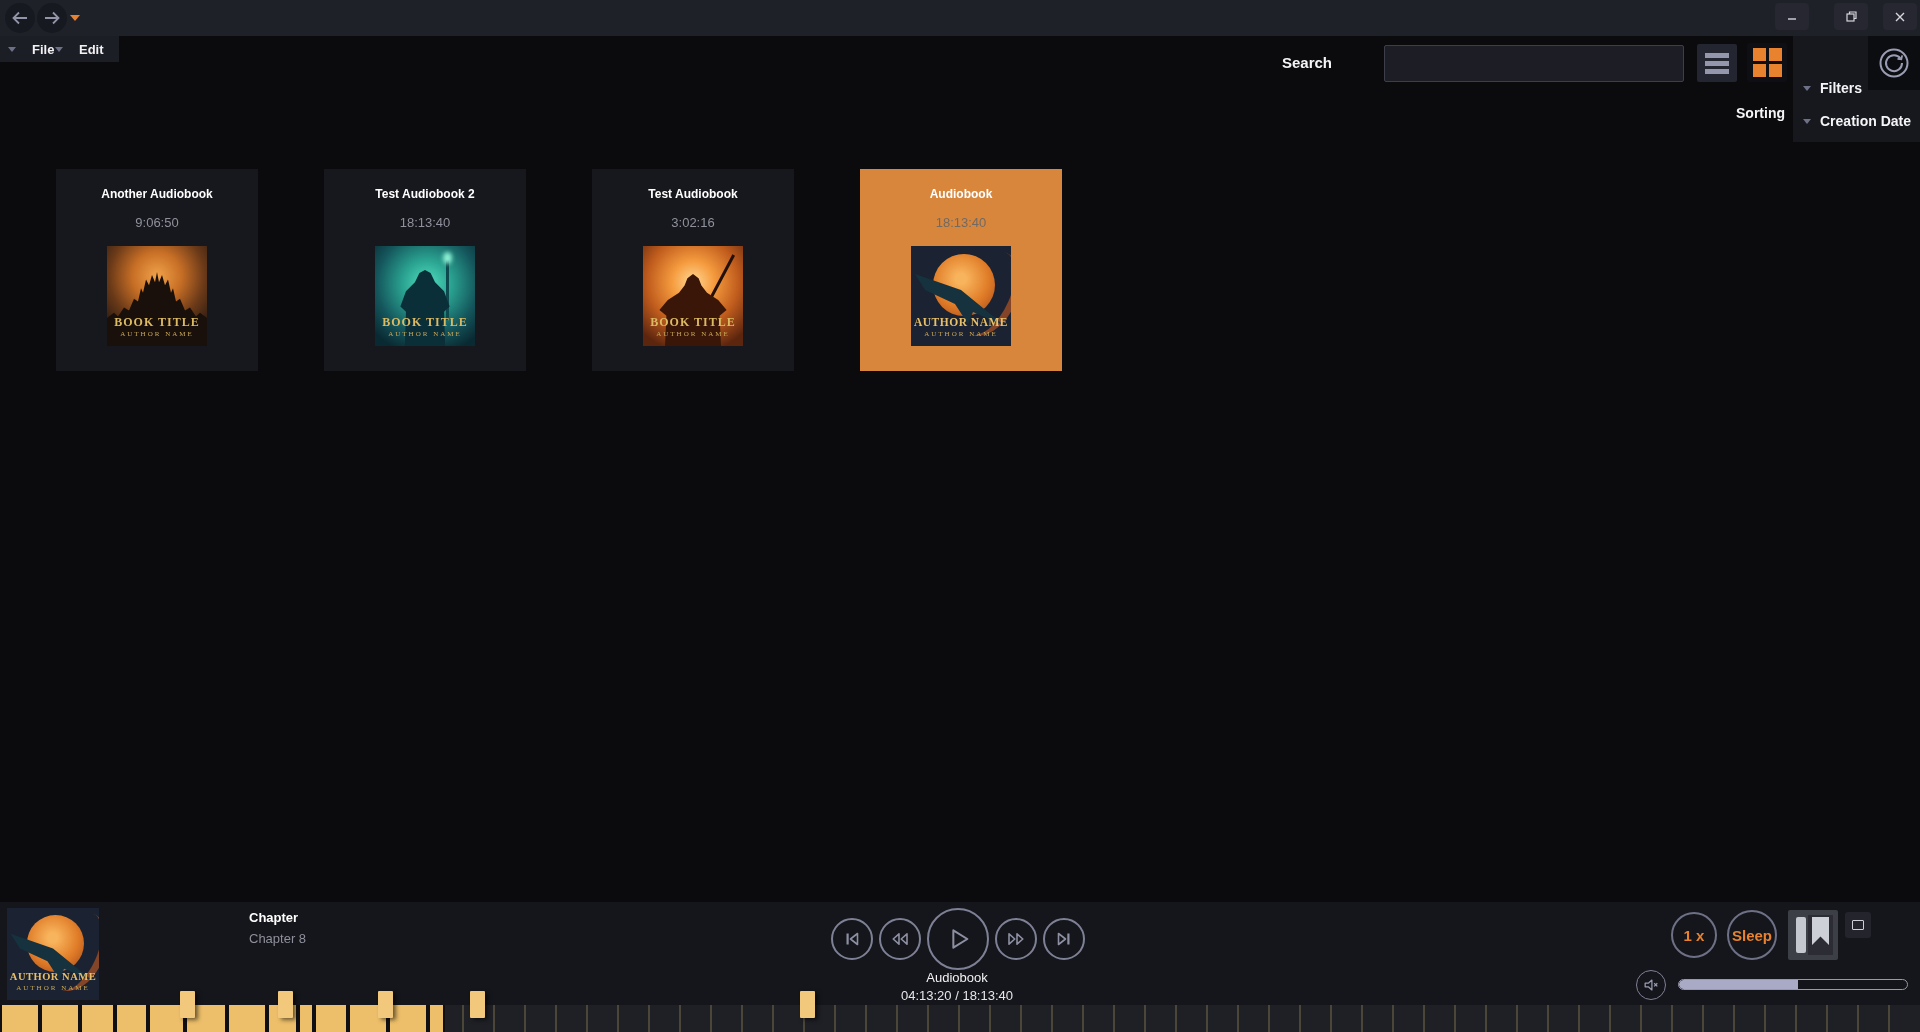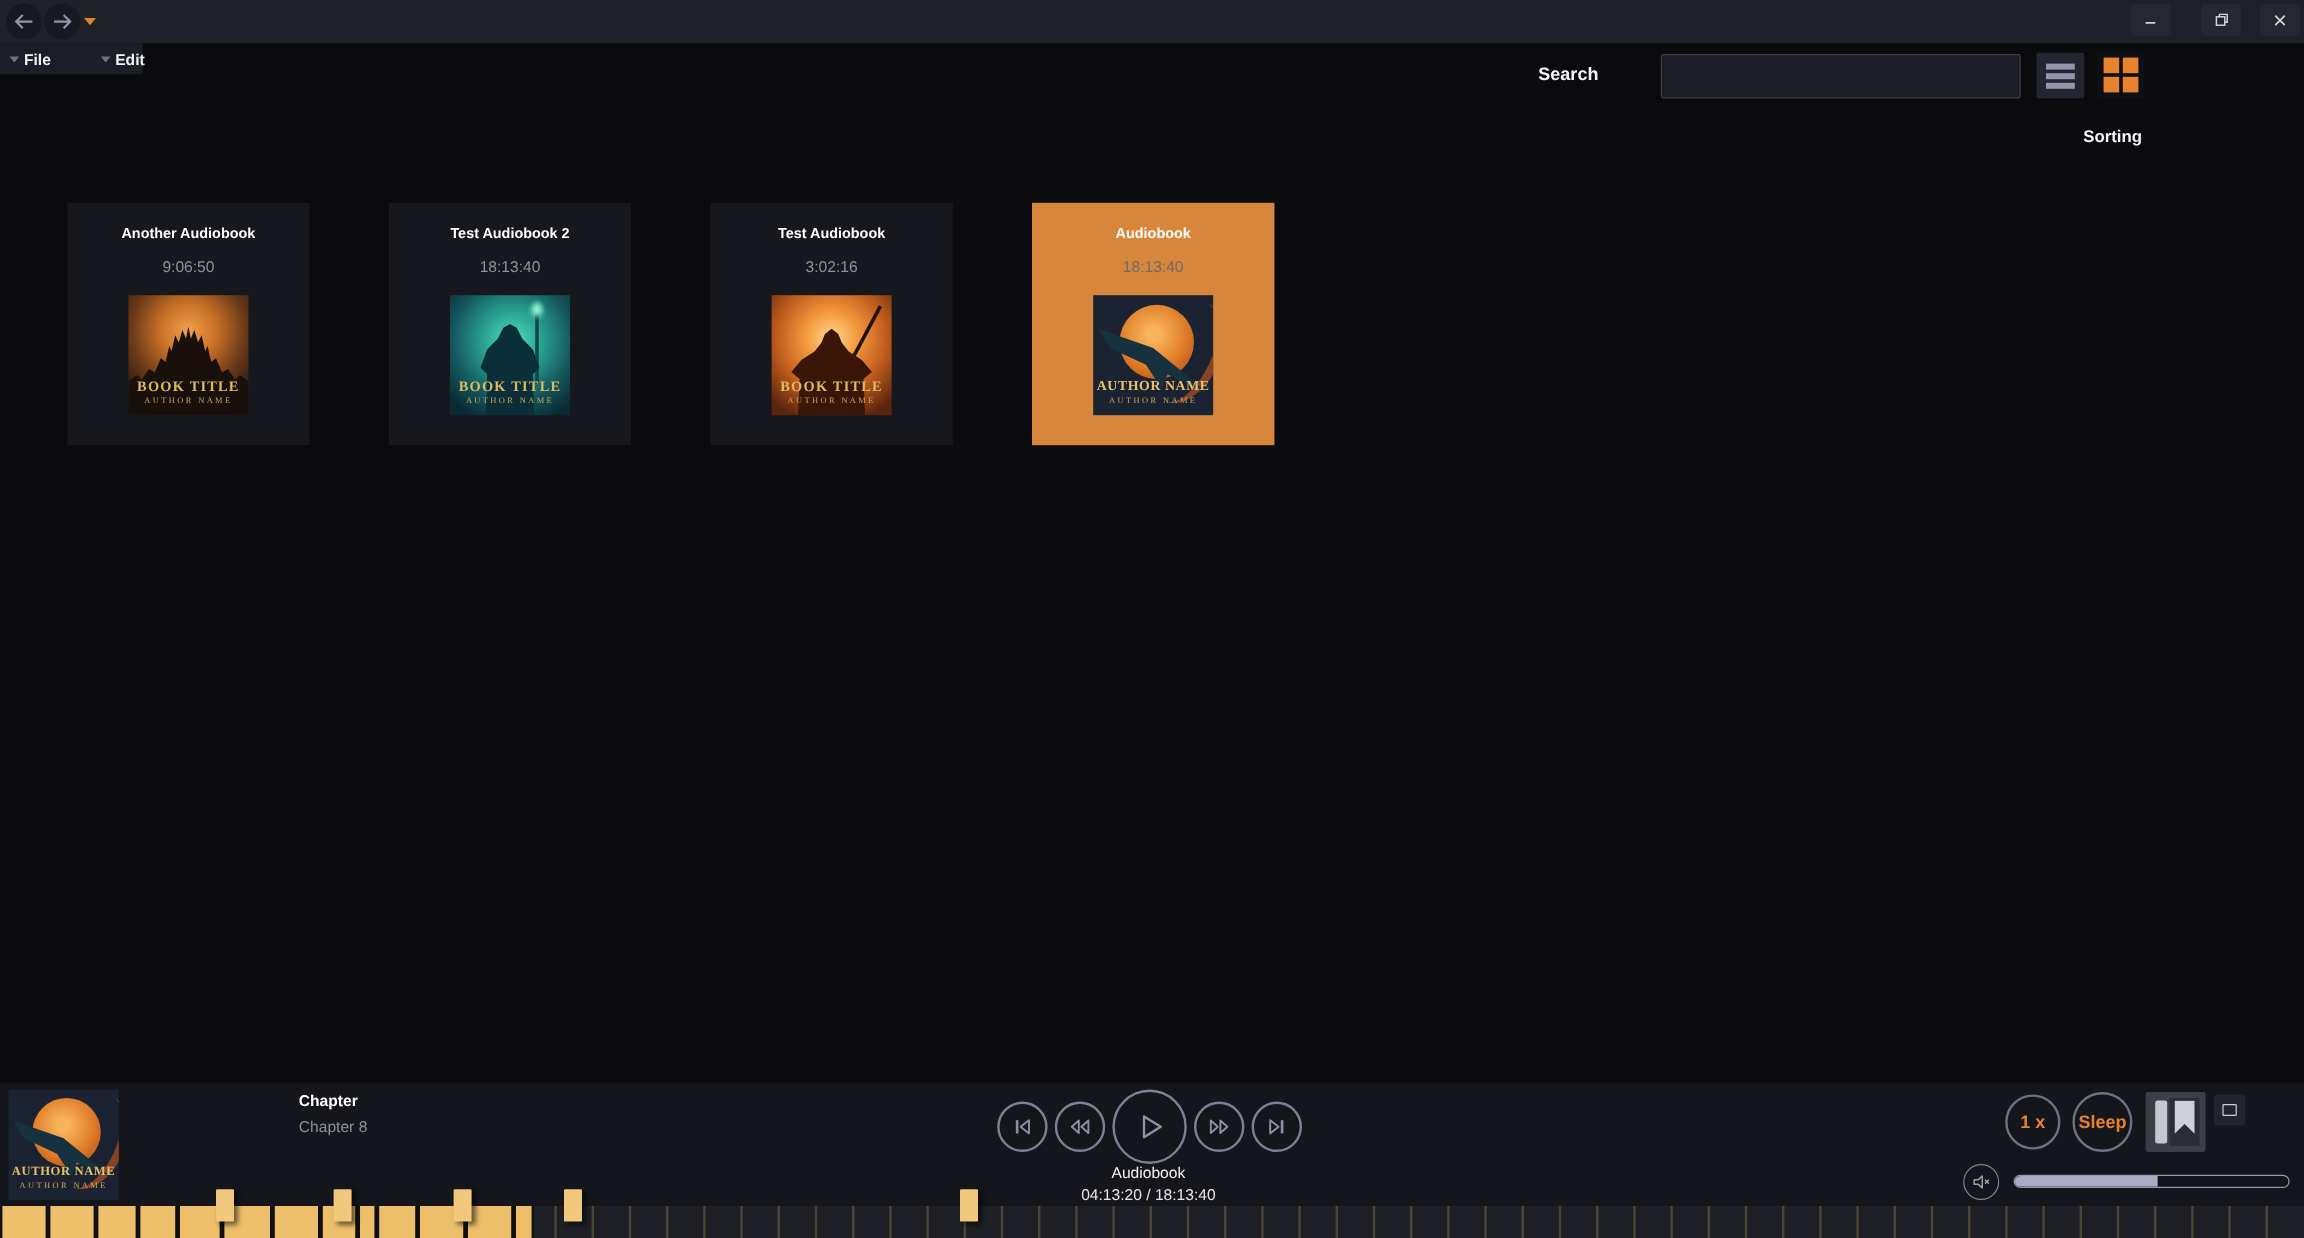--- a/index.html
+++ b/index.html
@@ -13,24 +13,24 @@
                 display:flex; align-items:center; justify-content:center; }
   #nav-back { left:5px; } #nav-fwd { left:37px; }
   .tri-down { width:0; height:0; border-left:5px solid transparent; border-right:5px solid transparent; border-top:6px solid #6e7088; }
   #history-dd { position:absolute; left:70px; top:15px; border-top-color:#E8822E; }
   .win-btn { position:absolute; top:3px; width:34px; height:27px; border-radius:4px; background:#262730;
              display:flex; align-items:center; justify-content:center; }
   #win-min { left:1775px; } #win-restore { left:1834px; } #win-close { left:1883px; }
 
   
   #menustrip { position:absolute; left:0; top:36px; width:119px; height:26px; background:#1c1e25; }
-  .menu-item { position:absolute; top:0; height:26px; display:flex; align-items:center; gap:4px; color:#f2f2f5;
+  .menu-item { position:absolute; top:0; height:26px; display:flex; align-items:center; gap:16px; color:#f2f2f5;
                font-size:13px; font-weight:bold; }
   .menu-item .tri-down { border-left-width:4px; border-right-width:4px; border-top-width:5px; }
-  #menu-file { left:8px; } #menu-edit { left:84px; }
+  #menu-file { left:8px; } #menu-edit { left:55px; }
 
   
   #search-label { position:absolute; left:1248px; top:54px; width:84px; text-align:right; color:#f5f5f7; font-size:15px; font-weight:bold; }
   #search-input { position:absolute; left:1384px; top:45px; width:300px; height:37px; background:#1d1e25;
                   border:1px solid #3c3e49; border-radius:2px; color:#e8e8ec; font-size:14px; padding:0 8px; outline:none; }
   #list-view-btn { position:absolute; left:1697px; top:44px; width:40px; height:38px; background:#232530; border-radius:2px;
                    display:flex; flex-direction:column; align-items:center; justify-content:center; gap:3px; }
   #list-view-btn .bar { width:24px; height:5px; background:#9496ac; }
   #grid-view-btn { position:absolute; left:1747px; top:43px; width:40px; height:39px; background:#0e0f14; border-radius:2px;
                    display:grid; grid-template-columns:13px 13px; grid-template-rows:13px 13px; gap:3px; align-content:center; justify-content:center; }
@@ -191,20 +191,39 @@
     <span style="display:contents">
       <span class="bar"></span><span class="bar"></span><span class="bar"></span>
     </span>
   </div>
   <div id="grid-view-btn">
     <span style="display:contents">
       <span class="sq"></span><span class="sq"></span><span class="sq"></span><span class="sq"></span>
     </span>
   </div>
 
+  <div id="right-panel">
+    <div id="filters-row" class="panel-row">
+      <span class="tri-down"></span>
+      <span class="label">Filters</span>
+    </div>
+    <div id="refresh-btn">
+      <span>
+        <svg width="36" height="36" viewBox="0 0 36 36" fill="none" stroke="#9a9cb2" stroke-width="2">
+          <circle cx="18" cy="18" r="13.5"></circle>
+          <path d="M24.5 13.5 A8 8 0 1 0 26 18"></path>
+          <path d="M21.5 13.8 L25.3 14.2 L26.2 10.4" stroke-width="1.8"></path>
+        </svg>
+      </span>
+    </div>
+    <div id="sortval-row" class="panel-row">
+      <span class="tri-down"></span>
+      <span class="label">Creation Date</span>
+    </div>
+  </div>
   <div id="sorting-label">Sorting</div>
 
   <div id="cards">
       <div class="card" style="left: 56px;">
       <div class="card-title">Another Audiobook</div>
       <div class="card-duration">9:06:50</div>
       <div class="cover theme-castle">
         <div class="fx1"></div>
         <div class="fx2"></div>
         <div class="sil"></div>

